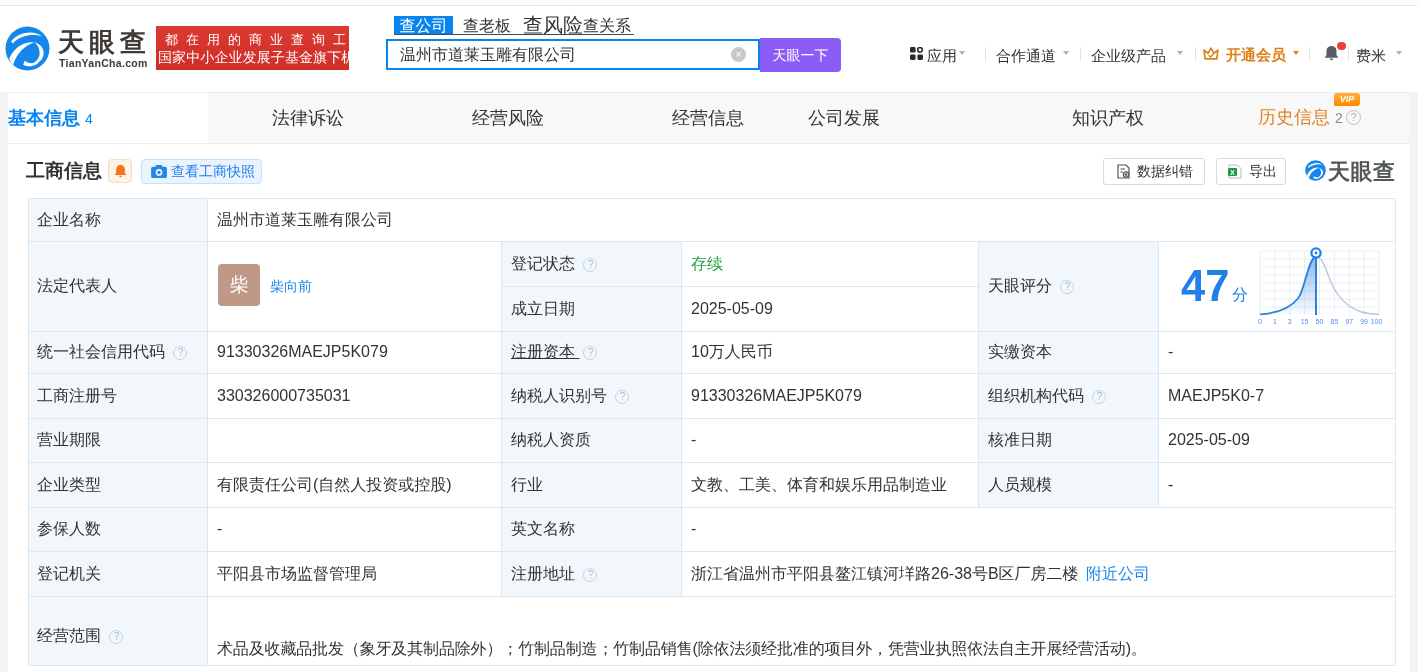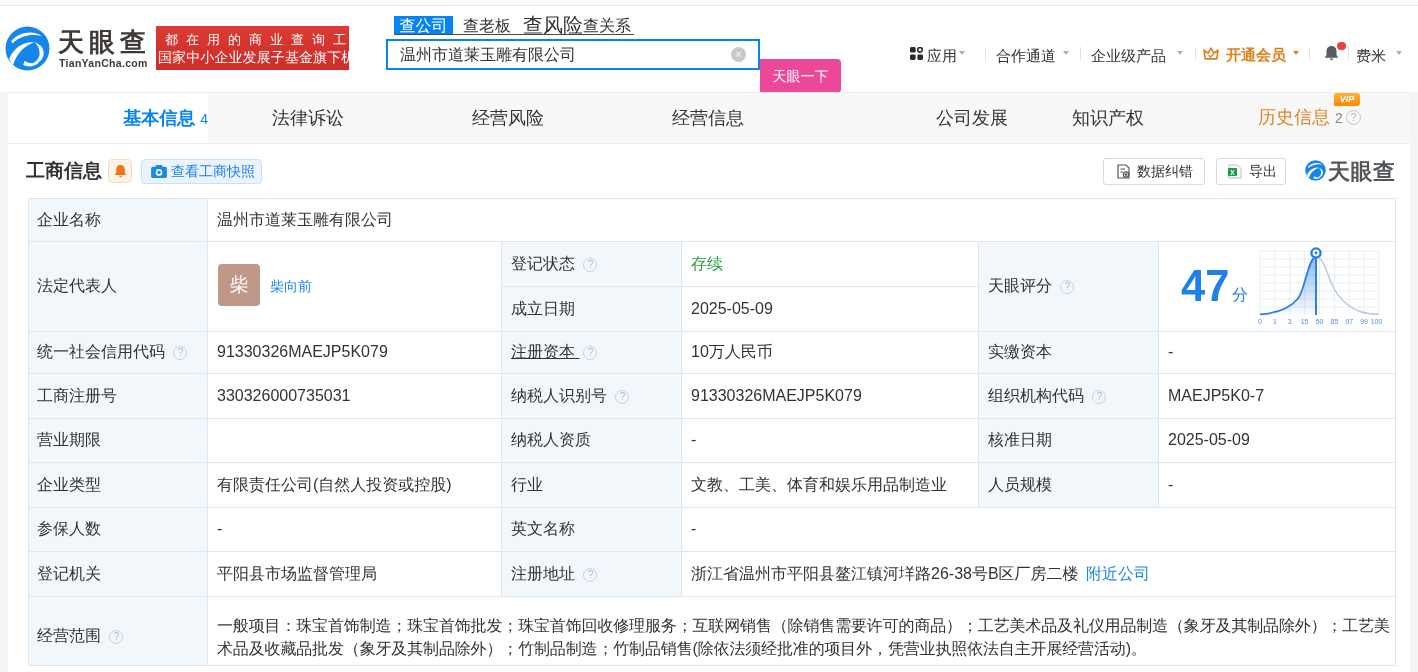--- a/index.html
+++ b/index.html
@@ -33,21 +33,21 @@
 
 <div class="a" style="left:394px;top:16px;width:59px;height:19px;background:#0884f0;color:#fff;font-size:16px;text-align:center;line-height:19px;">查公司</div>
 <div class="a" style="left:463px;top:16px;height:19px;color:#333;font-size:16px;line-height:19px;">查老板</div>
 <div class="a" style="left:523px;top:16px;height:19px;color:#333;font-size:20px;line-height:19px;">查风险</div>
 <div class="a" style="left:583px;top:16px;height:19px;color:#333;font-size:16px;line-height:19px;">查关系</div>
 <div class="a" style="left:394px;top:34px;width:240px;height:1px;background:#4a4a4a;"></div>
 
 <div class="a" style="left:386px;top:39px;width:374px;height:31px;border:2px solid #0884f0;background:#fff;"></div>
 <div class="a" style="left:400px;top:39px;height:31px;line-height:31px;font-size:16px;color:#333;">温州市道莱玉雕有限公司</div>
 <div class="a" style="left:731px;top:47px;width:15px;height:15px;border-radius:50%;background:#c9c9c9;color:#fff;font-size:11px;line-height:15px;text-align:center;">×</div>
-<div class="a" style="left:760px;top:37.5px;width:81px;height:34px;background:#ec4899;color:#fff;font-size:14px;text-align:center;line-height:34px;border-radius:0 4px 4px 0;margin-top:21px;">天眼一下</div>
+<div class="a" style="left:760px;top:37.5px;width:81px;height:34px;background:#8b5cf6;color:#fff;font-size:14px;text-align:center;line-height:34px;border-radius:0 4px 4px 0;">天眼一下</div>
 
 <svg class="a" style="left:910px;top:47px;" width="13" height="13" viewBox="0 0 13 13" fill="#2b2b2b">
   <rect x="0" y="0" width="5.6" height="5.6" rx="1.4"></rect>
   <circle cx="10" cy="2.8" r="2.3" fill="none" stroke="#2b2b2b" stroke-width="1.6"></circle>
   <rect x="0" y="7.4" width="5.6" height="5.6" rx="1.4"></rect>
     <rect x="7.4" y="7.4" width="5.6" height="5.6" rx="1.4"></rect>
 </svg>
 <div class="a" style="left:927px;top:47px;font-size:15px;color:#333;">应用</div>
 <div class="a tri" style="left:959px;top:51px;"></div>
 <div class="a sep" style="left:985px;top:47px;"></div>
@@ -71,25 +71,25 @@
 <div class="a" style="left:1337px;top:41.5px;width:8.5px;height:8.5px;border-radius:50%;background:#f23d3d;"></div>
 <div class="a sep" style="left:1348px;top:47px;"></div>
 <div class="a" style="left:1356px;top:47px;font-size:15px;color:#333;">费米</div>
 <div class="a tri" style="left:1396px;top:51px;"></div>
 
 <div class="a" style="left:0;top:92px;width:8px;height:580px;background:#f4f4f4;"></div>
 <div class="a" style="left:1410px;top:92px;width:8px;height:580px;background:#f4f4f4;"></div>
 
 <div class="a" style="left:8px;top:92px;width:1402px;height:52px;background:#f8f8f8;border-top:1px solid #ececec;border-bottom:1px solid #ececec;"></div>
 <div class="a" style="left:8px;top:93px;width:200px;height:50px;background:#fff;"></div>
-<div class="a" style="left:8px;top:92px;width:200px;height:52px;text-align:right;line-height:52px;font-size:18px;"><span style="color:#0884f0;font-weight:bold;">基本信息</span> <span style="color:#0884f0;font-size:14px;">4</span></div>
+<div class="a" style="left:8px;top:92px;width:200px;height:52px;text-align:left;line-height:52px;font-size:18px;"><span style="color:#0884f0;font-weight:bold;">基本信息</span> <span style="color:#0884f0;font-size:14px;">4</span></div>
 <div class="a" style="left:208px;top:92px;width:200px;height:52px;text-align:center;line-height:52px;font-size:18px;color:#333;">法律诉讼</div>
 <div class="a" style="left:408px;top:92px;width:200px;height:52px;text-align:center;line-height:52px;font-size:18px;color:#333;">经营风险</div>
 <div class="a" style="left:608px;top:92px;width:200px;height:52px;text-align:center;line-height:52px;font-size:18px;color:#333;">经营信息</div>
-<div class="a" style="left:808px;top:92px;width:200px;height:52px;text-align:right;line-height:52px;font-size:18px;color:#333;">公司发展</div>
+<div class="a" style="left:808px;top:92px;width:200px;height:52px;text-align:left;line-height:52px;font-size:18px;color:#333;">公司发展</div>
 <div class="a" style="left:1008px;top:92px;width:200px;height:52px;text-align:center;line-height:52px;font-size:18px;color:#333;">知识产权</div>
 
 <div class="a" style="left:1258px;top:107px;font-size:18px;line-height:20px;color:#e2831f;">历史信息 <span style="color:#888;font-size:14px;">2</span></div>
 <div class="a" style="left:1346px;top:110px;width:15px;height:15px;border:1px solid #c3c3c3;border-radius:50%;color:#b5b5b5;font-size:11px;line-height:13px;text-align:center;">?</div>
 <div class="a" style="left:1322px;top:93px;width:26px;height:13px;background:linear-gradient(180deg,#ffb03a,#ff8a00);border-radius:3px 3px 3px 0;color:#fff;font-size:9px;font-weight:bold;font-style:italic;text-align:center;line-height:13px;margin-left:12px;">VIP</div>
 
 <div class="a" style="left:26px;top:158px;font-size:19px;font-weight:bold;color:#333;">工商信息</div>
 <div class="a" style="left:108px;top:159px;width:24px;height:24px;background:#fdf3e7;border:1px solid #f7ddbf;border-radius:4px;"></div>
 <svg class="a" style="left:114px;top:164px;" width="13" height="14" viewBox="0 0 17 18">
   <path d="M8.5 1 C5 1 2.8 3.6 2.8 7 L2.8 11.5 L1.2 13.6 L1.2 14.3 L15.8 14.3 L15.8 13.6 L14.2 11.5 L14.2 7 C14.2 3.6 12 1 8.5 1 Z" fill="#f7721c"></path>
@@ -235,15 +235,14 @@
 <div class="a vl" style="left:1140px;top:264px;height:45px;line-height:45px;">-</div>
 <div class="a lb" style="left:9px;top:309px;height:44px;line-height:44px;">参保人数</div>
 <div class="a vl" style="left:189px;top:309px;height:44px;line-height:44px;">-</div>
 <div class="a lb" style="left:483px;top:309px;height:44px;line-height:44px;">英文名称</div>
 <div class="a vl" style="left:663px;top:309px;height:44px;line-height:44px;">-</div>
 <div class="a lb" style="left:9px;top:353px;height:45px;line-height:45px;">登记机关</div>
 <div class="a vl" style="left:189px;top:353px;height:45px;line-height:45px;">平阳县市场监督管理局</div>
 <div class="a lb" style="left:483px;top:353px;height:45px;line-height:45px;">注册地址 <span class="q">?</span></div>
 <div class="a vl" style="left:663px;top:353px;height:45px;line-height:45px;">浙江省温州市平阳县鳌江镇河垟路26-38号B区厂房二楼 <span class="link" style="margin-left:3px;">附近公司</span></div>
 <div class="a lb" style="left:9px;top:428px;height:20px;line-height:20px;">经营范围 <span class="q">?</span></div>
-<div class="a vl" style="left:189px;top:416px;height:23px;line-height:23px;white-space:nowrap;letter-spacing:-0.15px;">一般项目：珠宝首饰制造；珠宝首饰批发；珠宝首饰回收修理服务；互联网销售（除销售需要许可的商品）；工艺美术品及礼仪用品制造（象牙及其制品除外）；工艺美</div>
 <div class="a vl" style="left:189px;top:439px;height:23px;line-height:23px;white-space:nowrap;letter-spacing:-0.15px;">术品及收藏品批发（象牙及其制品除外）；竹制品制造；竹制品销售(除依法须经批准的项目外，凭营业执照依法自主开展经营活动)。</div>
 </div>
 
 </body></html>

